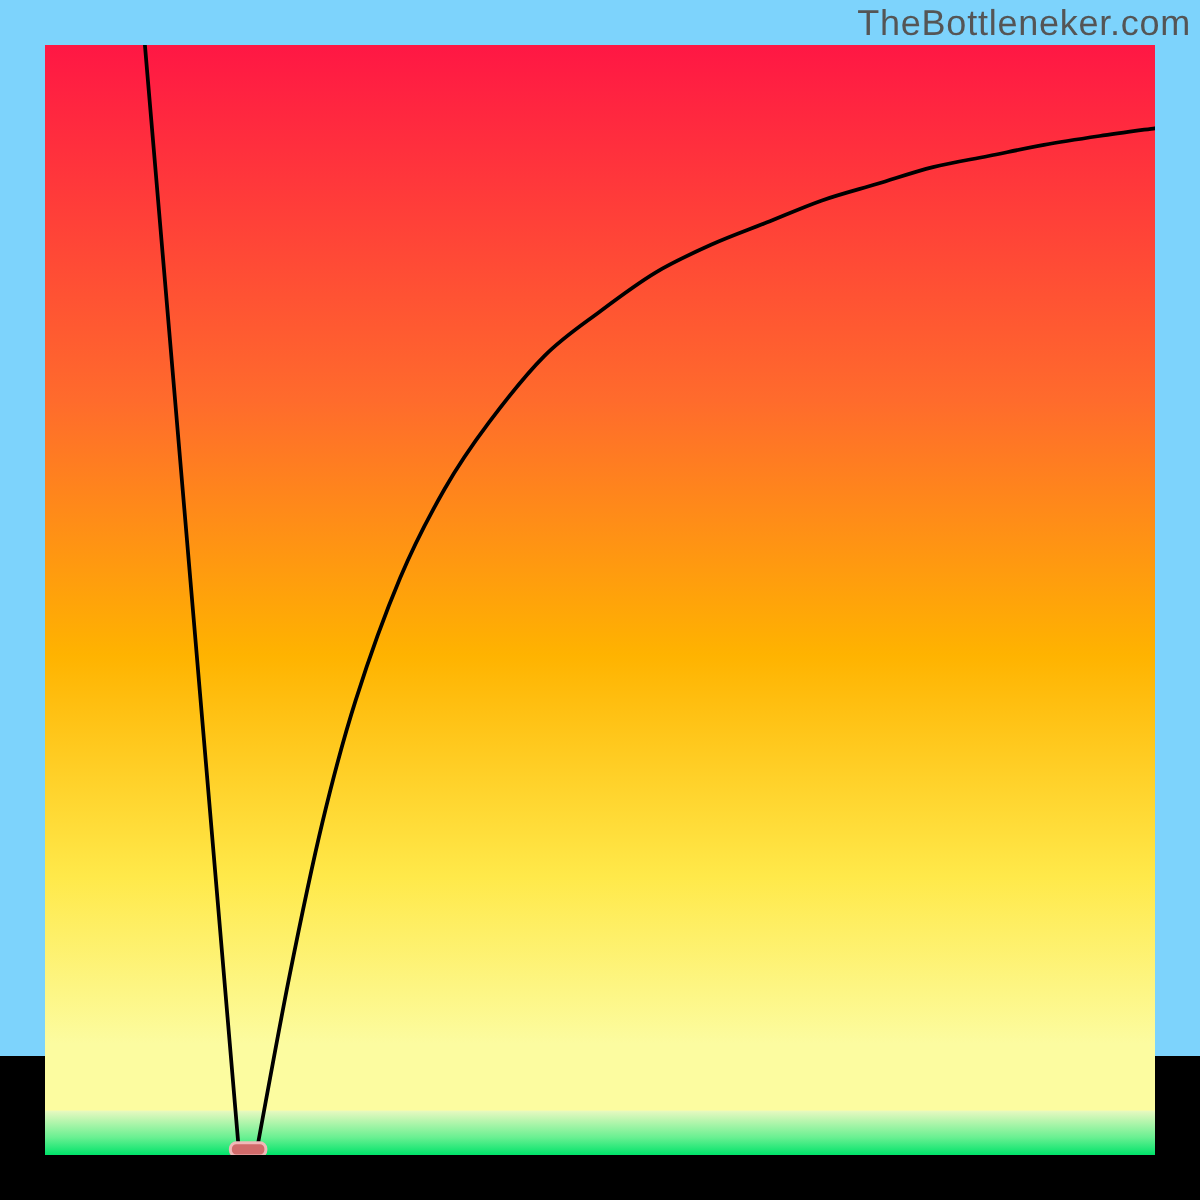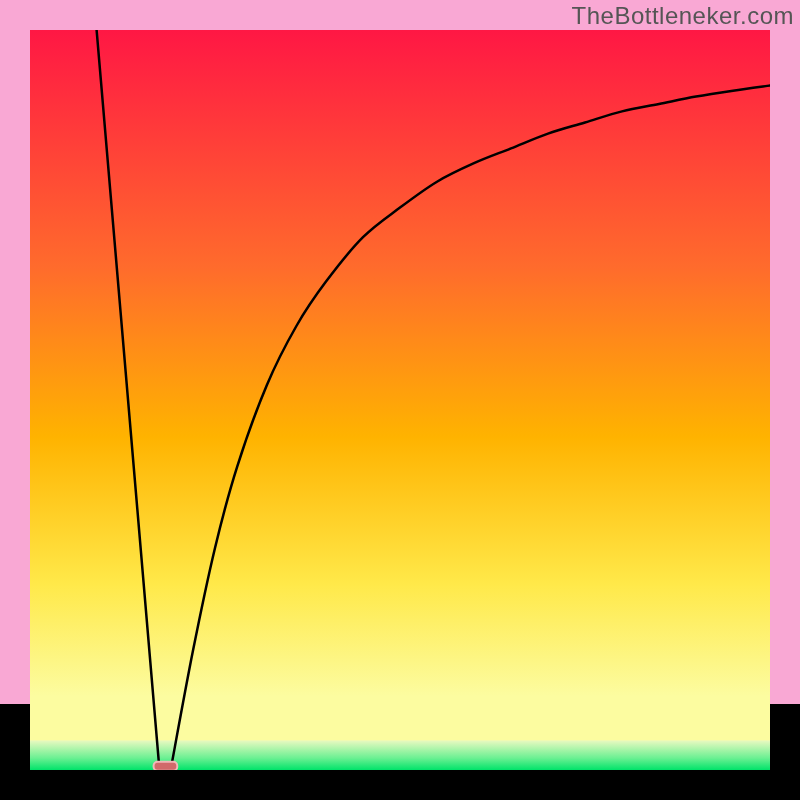--- a/index.html
+++ b/index.html
@@ -8,21 +8,21 @@
     width: 800px;
     height: 800px;
     overflow: hidden;
     background: #000;
     font-family: Arial, Helvetica, sans-serif;
   }
   .frame {
     position: relative;
     width: 800px;
     height: 704px;
-    background: #f9a8d4;
+    background: #7dd3fc;
   }
   .plot {
     position: absolute;
     left: 30px;
     top: 30px;
     width: 740px;
     height: 740px;
   }
   .watermark {
     position: absolute;

